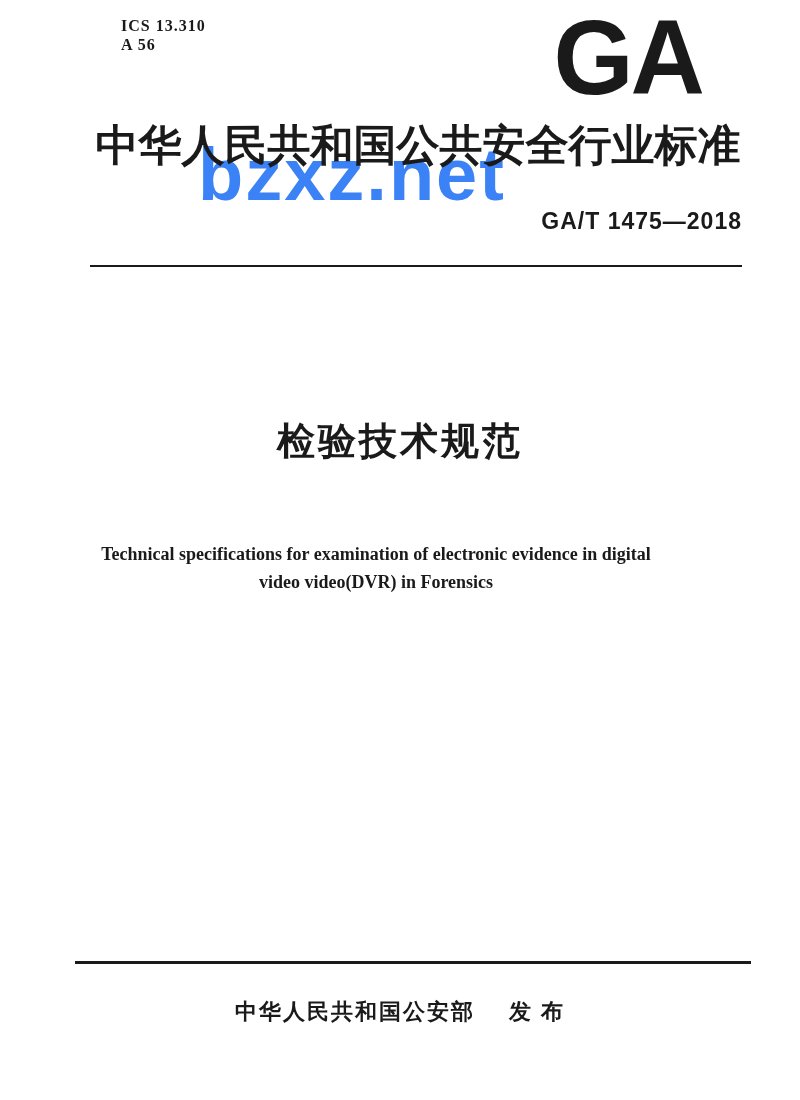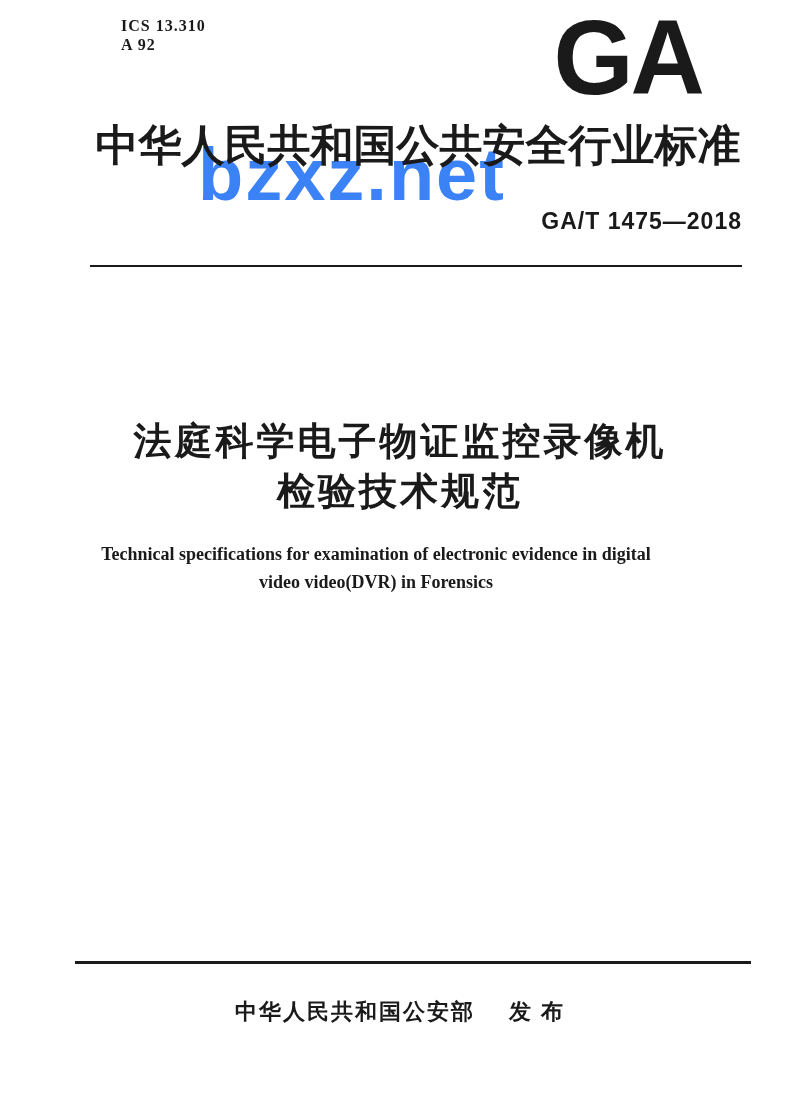--- a/index.html
+++ b/index.html
@@ -83,35 +83,34 @@
   }
   .publish-label{margin-left:34px;}
 </style>
 </head>
 <body>
 
 <div class="page">
 
   <div class="ics-block">
     <div>ICS 13.310</div>
-    <div>A 92</div>
+    <div>A 56</div>
   </div>
 
   <div class="ga-logo">GA</div>
 
   <div class="watermark">bzxz.net</div>
 
   <h1 class="std-type">中华人民共和国公共安全行业标准</h1>
 
   <div class="std-num">GA/T 1475—2018</div>
 
   <hr class="rule rule-top">
 
   <div class="main-title">
-    <div>法庭科学电子物证监控录像机</div>
     <div>检验技术规范</div>
   </div>
 
   <div class="en-title">
     <div>Technical specifications for examination of electronic evidence in digital</div>
     <div>video video(DVR) in Forensics</div>
   </div>
 
 
   <hr class="rule rule-bottom">

